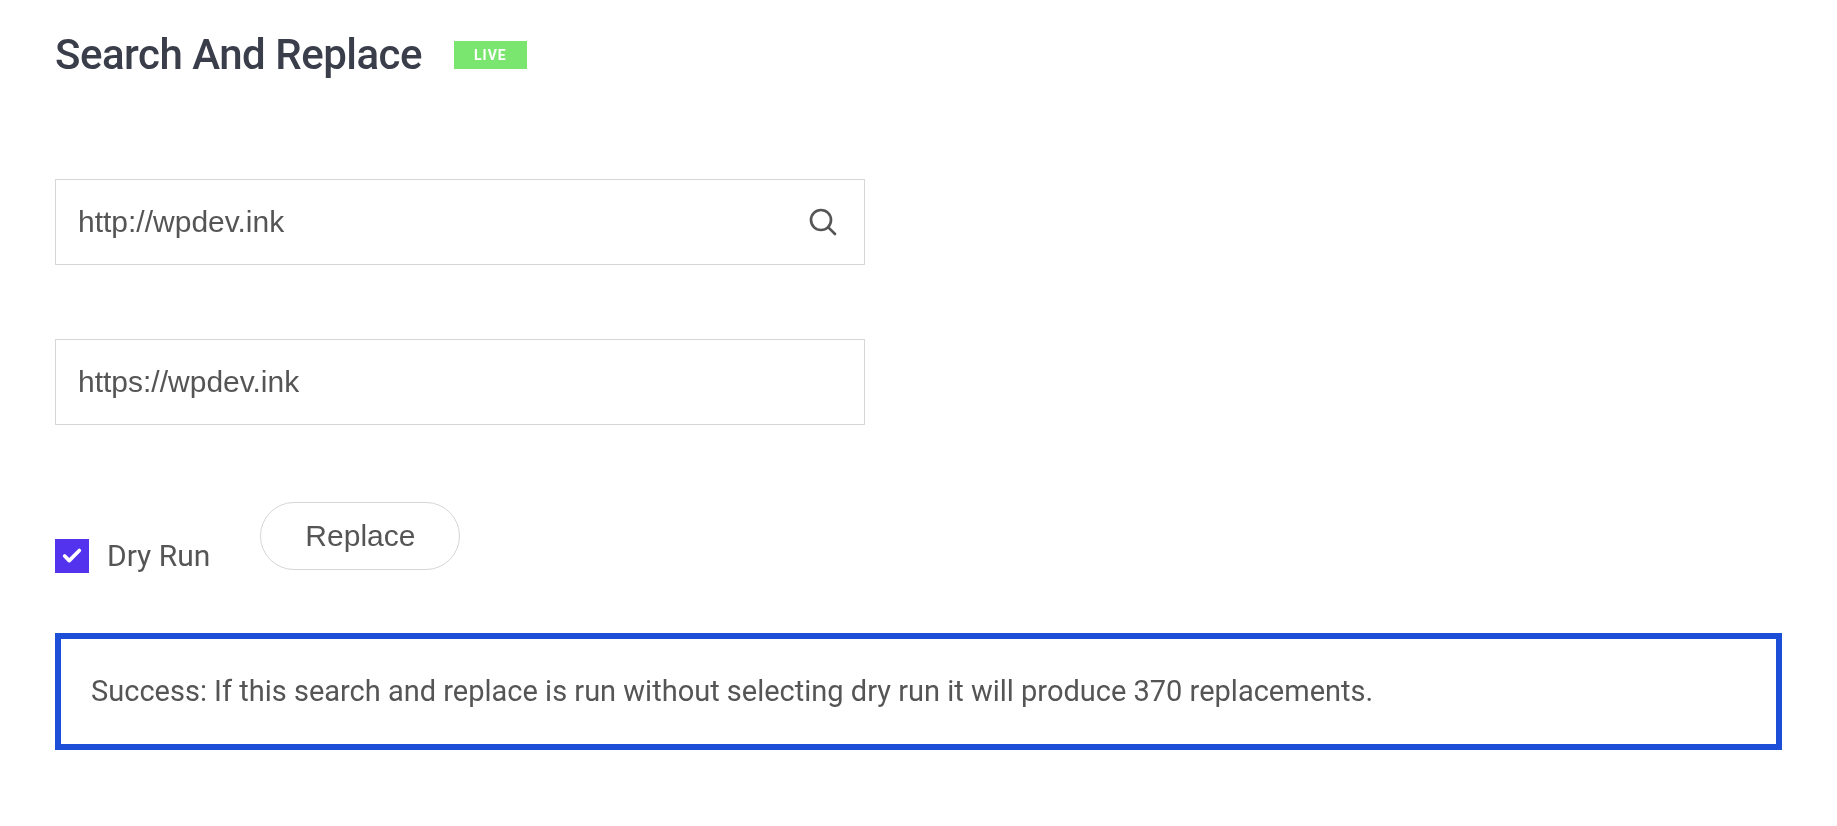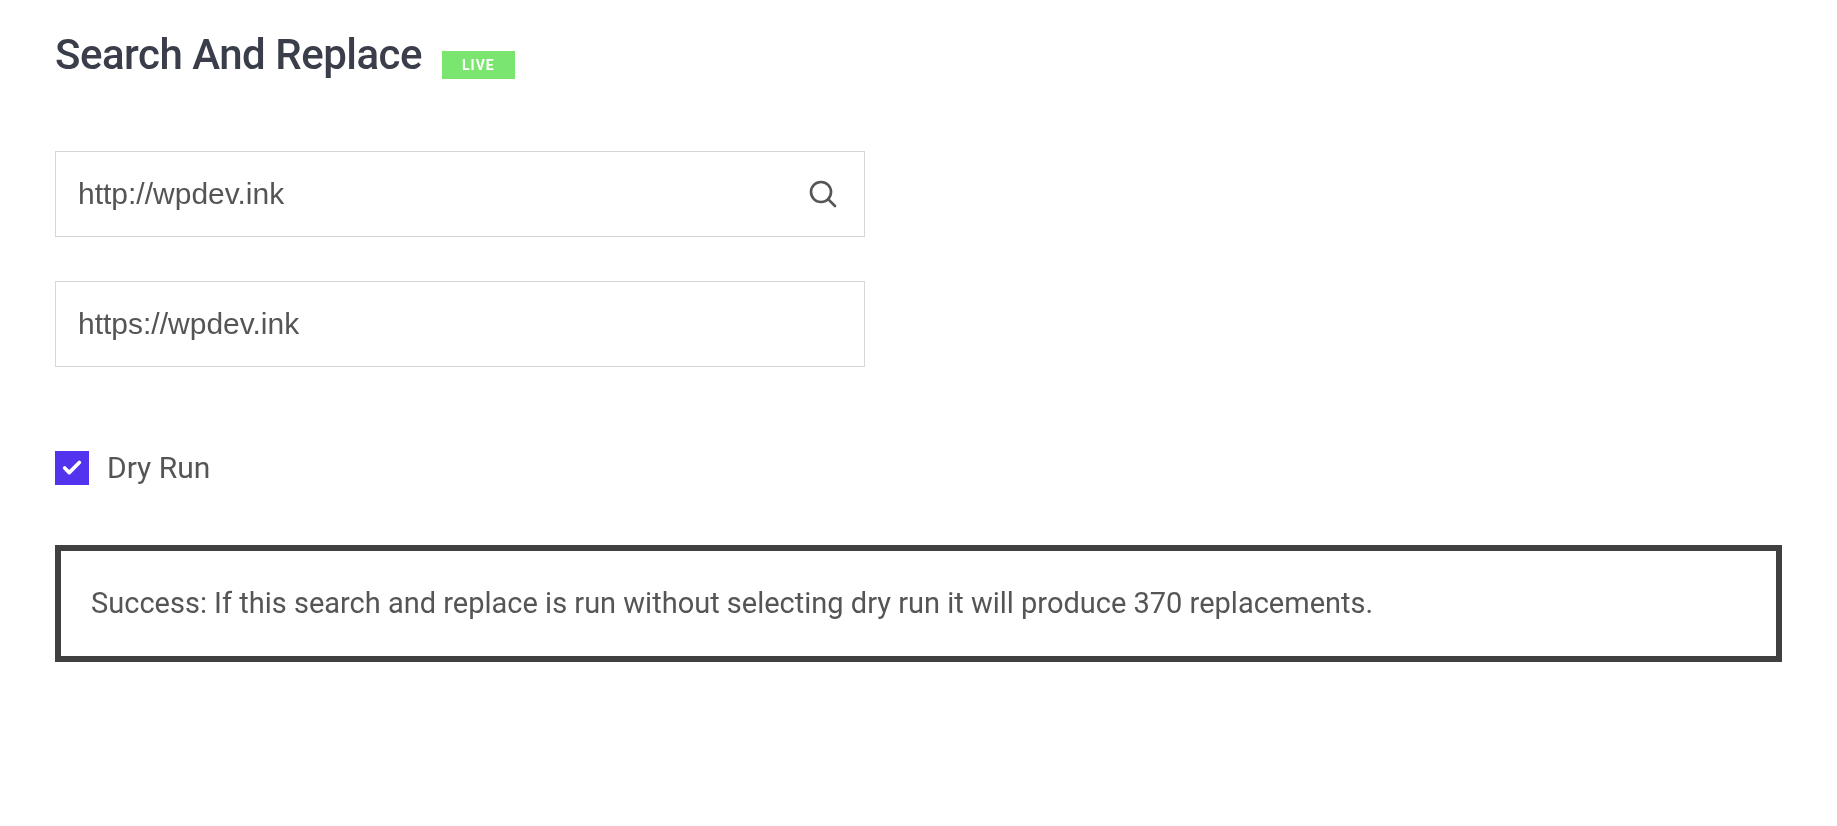--- a/index.html
+++ b/index.html
@@ -8,42 +8,42 @@
       padding: 0;
     }
     body {
       font-family: -apple-system, BlinkMacSystemFont, "Segoe UI", Roboto, "Helvetica Neue", Arial, sans-serif;
       background: #ffffff;
       padding: 30px 55px;
       color: #444;
     }
     .header {
       display: flex;
-      align-items: flex-end;
-      gap: 20px;
-      margin-bottom: 72px;
+      align-items: center;
+      gap: 32px;
+      margin-bottom: 100px;
     }
     .page-title {
       font-size: 42px;
       font-weight: 500;
       color: #3a3d4a;
       letter-spacing: -0.5px;
     }
     .badge {
       background: #7ae670;
       color: #ffffff;
       font-size: 14px;
       font-weight: 700;
       padding: 6px 20px;
       letter-spacing: 1px;
     }
     .input-wrap {
       position: relative;
       width: 810px;
-      margin-bottom: 44px;
+      margin-bottom: 74px;
     }
     .text-input {
       width: 100%;
       height: 86px;
       border: 1px solid #d6d6d6;
       font-size: 30px;
       padding: 0 70px 0 22px;
       color: #555;
       outline: none;
       background: #fff;
@@ -93,21 +93,21 @@
       border: 1px solid #d6d6d6;
       background: #fff;
       border-radius: 45px;
       padding: 16px 44px;
       font-size: 30px;
       color: #555;
       cursor: pointer;
       margin-left: 20px;
     }
     .result-box {
-      border: 6px solid #404040;
+      border: 6px solid #1d4ed8;
       padding: 32px 30px;
       width: 1776px;
       max-width: 100%;
     }
     .result-text {
       font-size: 29px;
       color: #555;
       line-height: 1.4;
     }
   </style>
@@ -133,17 +133,18 @@
 
 <div class="controls">
   <label class="checkbox-wrap">
     <span class="checkbox">
       <svg viewBox="0 0 24 24" fill="none" stroke="currentColor" stroke-width="4" stroke-linecap="round" stroke-linejoin="round">
         <polyline points="4 12 9 17 20 6"></polyline>
       </svg>
     </span>
     <span class="checkbox-label">Dry Run</span>
   </label>
+  <button class="replace-btn">Replace</button>
 </div>
 
 <div class="result-box">
   <div class="result-text">Success: If this search and replace is run without selecting dry run it will produce 370 replacements.</div>
 </div>
 
 </body></html>

